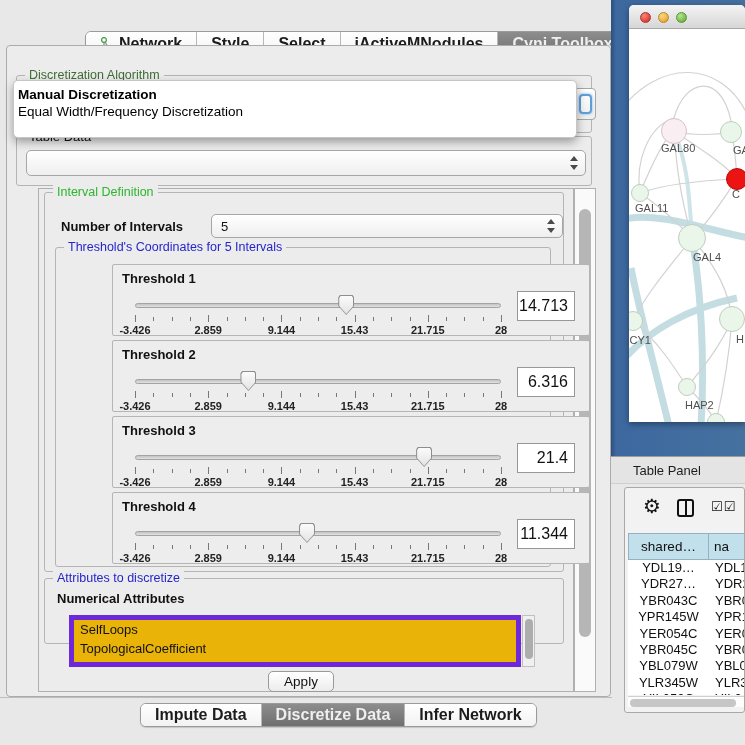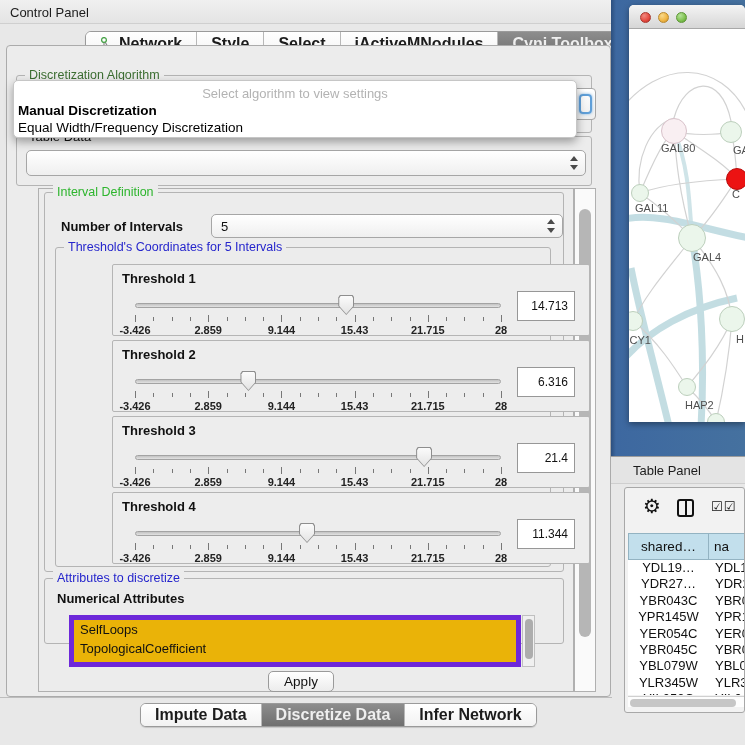--- a/index.html
+++ b/index.html
@@ -56,21 +56,21 @@
   .th-label { position:absolute; left:9px; top:6px; font-size:13px; font-weight:bold; color:#111; }
   .slider-zone { position:absolute; left:22px; top:34px; width:366px; height:34px; }
   .track { position:absolute; left:0; top:4px; width:100%; height:5px; border:1px solid #a3a3a3; border-radius:3px; background:linear-gradient(#c2c2c2,#e2e2e2); }
   .thumb-outer { position:absolute; top:-4px; width:16px; height:20px; transform:translateX(-50%); clip-path:polygon(10% 0,90% 0,100% 12%,100% 55%,50% 100%,0 55%,0 12%); background:#8e8e8e; }
   .thumb-inner { position:absolute; left:1px; top:1px; width:14px; height:18px; clip-path:polygon(10% 0,90% 0,100% 12%,100% 55%,50% 100%,0 55%,0 12%); background:linear-gradient(#fbfbfb,#e3e3e3); }
   .ticks { position:absolute; left:0; top:16px; width:100%; height:8px; }
   .tick { position:absolute; top:2px; width:1px; height:4px; background:#777; }
   .tick.major { top:0; height:7px; }
   .scale { position:absolute; left:0; top:25px; width:100%; height:12px; }
   .scale-num { position:absolute; transform:translateX(-50%); font-size:11px; font-weight:bold; color:#222; white-space:nowrap; }
-  .val-box { position:absolute; left:404px; top:26px; width:58px; height:30px; background:#fff; border:1px solid #979797; font-size:12px; color:#111; text-align:right; line-height:28px; padding-right:6px; }
+  .val-box { position:absolute; left:404px; top:26px; width:58px; height:30px; background:#fff; border:1px solid #979797; font-size:16px; color:#111; text-align:right; line-height:28px; padding-right:6px; }
 
   
   .attr-list { position:absolute; left:24px; top:36px; width:452px; height:52px; background:#eab308; border:5px solid #6d28d9; overflow:hidden; }
   .attr-item { font-size:13px; color:#111; line-height:19px; padding-left:6px; white-space:nowrap; }
   .attr-scroll { position:absolute; left:477px; top:36px; width:13px; height:52px; background:#f0f0f0; border:1px solid #c0c0c0; }
   .attr-thumb { position:absolute; left:1.5px; top:3px; width:8px; height:40px; background:#adadad; border-radius:4px; }
 
   .apply-btn { left:268px; top:671px; width:66px; height:21px; background:linear-gradient(#ffffff,#ececec); border:1px solid #9a9a9a; border-radius:5px; font-size:13.5px; color:#111; text-align:center; line-height:19px; }
   .panel-bottom-line { left:0; top:697px; width:612px; height:1px; background:#bdbdbd; }
 
@@ -105,25 +105,20 @@
   .hscroll { position:absolute; left:3px; top:208px; width:118px; height:11px; background:#fdfdfd; border-top:1px solid #d0d0d0; }
   .hthumb { position:absolute; left:2px; top:1.5px; width:106px; height:8px; background:#c6c6c6; border-radius:4px; }
 
   .bold-label { font-weight:bold; font-size:13px; color:#111; position:absolute; }
 </style>
 </head>
 <body>
 
 <div id="root">
 
-  <div class="abs titlebar">
-    <span class="title">Control Panel</span>
-    <span class="float-btn"></span>
-    <span class="close-btn">✕</span>
-  </div>
 
   <div class="abs segbar top-tabs">
     <div class="seg">
       <svg width="14" height="15" viewBox="0 0 14 15">
         <line x1="4" y1="3" x2="9" y2="12" stroke="#8a8a8a" stroke-width="1.2"></line>
         <line x1="4" y1="3" x2="4" y2="11" stroke="#8a8a8a" stroke-width="1.2"></line>
         <circle cx="4" cy="3" r="2.4" fill="#fff" stroke="#4aa34a" stroke-width="1.3"></circle>
         <circle cx="4" cy="11.5" r="2.4" fill="#57b557" stroke="#3c8a3c"></circle>
         <circle cx="10" cy="12" r="2.4" fill="#57b557" stroke="#3c8a3c"></circle>
       </svg>
@@ -371,21 +366,20 @@
       </div>
     <div class="seg selected">
         <span>Discretize Data</span>
       </div>
     <div class="seg">
         <span>Infer Network</span>
       </div>
   </div>
 
   <div class="abs popup">
-    <div class="ph">Select algorithm to view settings</div>
     <div class="item bold">Manual Discretization</div>
     <div class="item">Equal Width/Frequency Discretization</div>
   </div>
 
   <div class="abs blue-area">
     <div class="net-window">
       <div class="net-titlebar">
         <span class="light" style="left:11px; background:radial-gradient(circle at 35% 30%, #f0897f, #e5493f 60%, #b02c24); border:1px solid #a8372e;"></span>
         <span class="light" style="left:29px; background:radial-gradient(circle at 35% 30%, #f8d98c, #efb441 60%, #c4882a); border:1px solid #b8892f;"></span>
         <span class="light" style="left:47px; background:radial-gradient(circle at 35% 30%, #b5e29a, #7ec14f 60%, #55962f); border:1px solid #5d9637;"></span>

